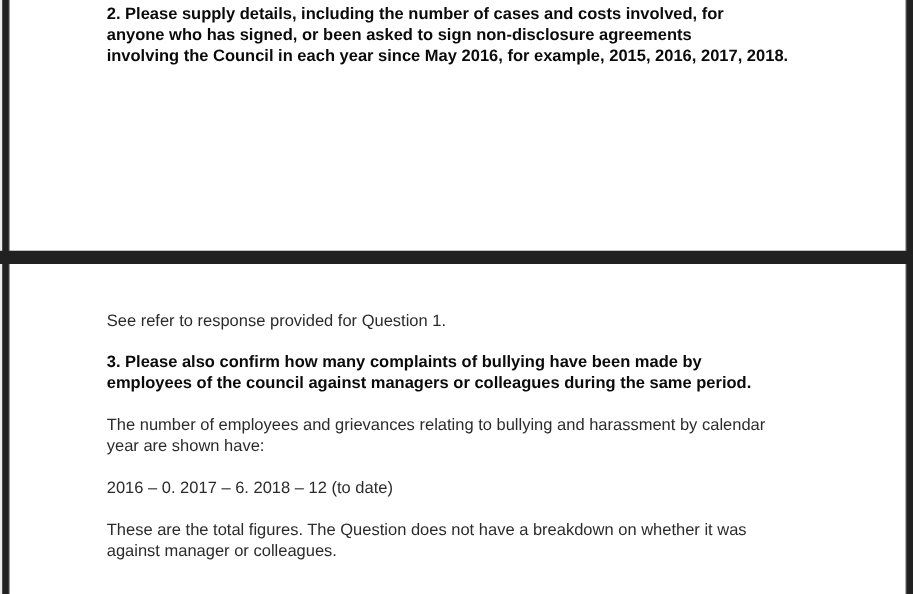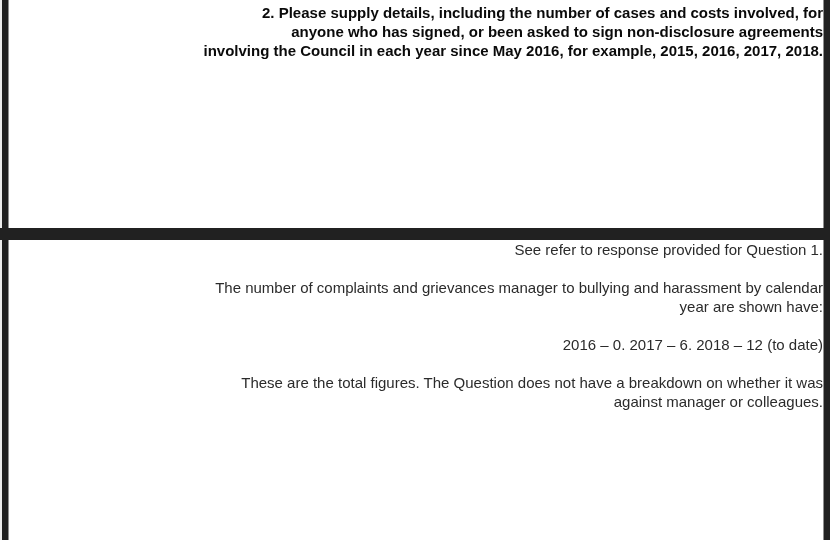--- a/index.html
+++ b/index.html
@@ -43,22 +43,22 @@
     height: 12px;
     background: var(--viewer-bg, #212121);
     z-index: 3;
   }
   .page-content {
     padding-left: 88px;
     font-size: 15px;
     line-height: 19px;
   }
   .page-top .page-content { padding-top: 3px; }
-  .page-bottom .page-content { }
-  .para { margin: 0 0 19px 0; text-align: right; }
+  .page-bottom .page-content { padding-top: 42px; }
+  .para { margin: 0 0 19px 0; }
   .line { white-space: nowrap; }
   .bold-text {
     font-weight: bold;
     color: var(--bold-text, #0a0a0a);
   }
   .regular-text {
     font-weight: normal;
     color: var(--body-text, #2b2b2b);
   }
 </style>
@@ -82,23 +82,27 @@
 
   <div class="page-divider"></div>
 
   <div class="page page-bottom">
     <div class="page-content">
 
       <p class="para regular-text">
         <span class="line">See refer to response provided for Question 1.</span>
       </p>
 
+      <p class="para bold-text">
+        <span class="line">3. Please also confirm how many complaints of bullying have been made by</span>
+        <span class="line">employees of the council against managers or colleagues during the same period.</span>
+      </p>
 
       <p class="para regular-text">
-        <span class="line">The number of complaints and grievances manager to bullying and harassment by calendar</span>
+        <span class="line">The number of employees and grievances relating to bullying and harassment by calendar</span>
         <span class="line">year are shown have:</span>
       </p>
 
       <p class="para regular-text">
         <span class="line">2016 – 0.</span>
         <span class="line">2017 – 6.</span>
         <span class="line">2018 – 12 (to date)</span>
       </p>
 
       <p class="para regular-text">

